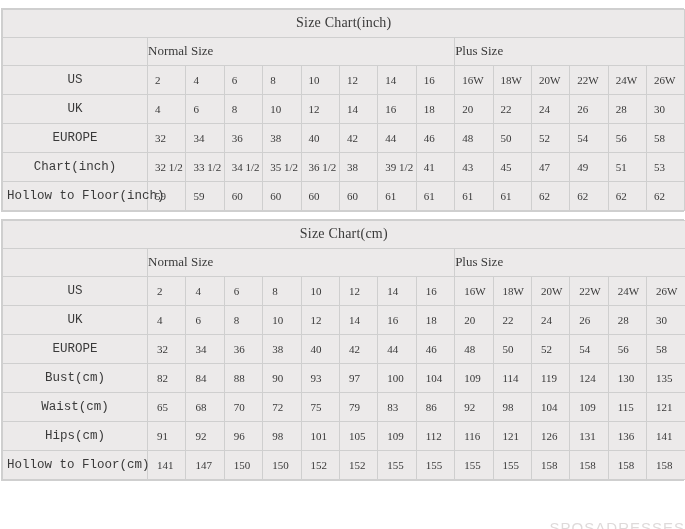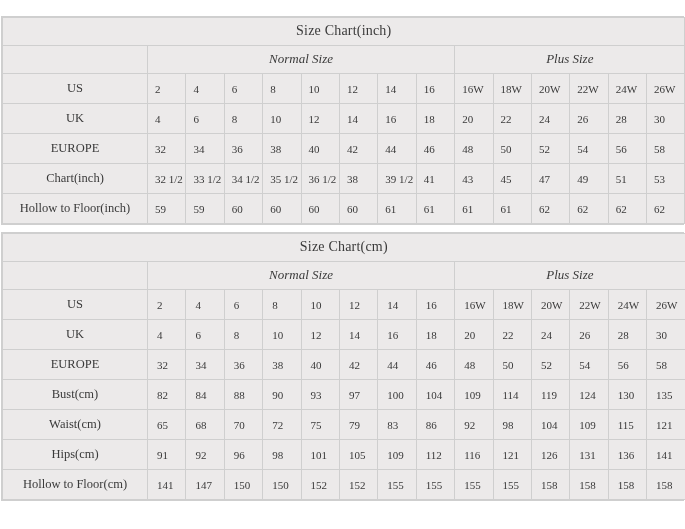--- a/index.html
+++ b/index.html
@@ -20,21 +20,21 @@
     position: relative;
     background: #ffffff;
   }
   .chart-block {
     width: 683px;
     margin: 0 auto;
     background: #eceaea;
     border: 1px solid #cfcfcf;
     box-sizing: border-box;
   }
-  .chart-block.first { margin-top: 16px; }
+  .chart-block.first { margin-top: 8px; }
   .chart-block.second { margin-top: 7px; }
 
   table.size-chart {
     width: 100%;
     border-collapse: collapse;
     table-layout: fixed;
     background: #eceaea;
   }
   table.size-chart td,
   table.size-chart th {
@@ -45,34 +45,34 @@
   }
   
   .title-cell {
     text-align: center;
     font-size: 14px;
     padding: 5px 0 6px 0;
     letter-spacing: .2px;
   }
   
   .group-cell {
-    text-align: center;
+    text-align: left;
     font-size: 13px;
     padding: 5px 0 6px 0;
-    font-style: italic;
   }
   .corner-cell {
     background: #eceaea;
   }
   
   .row-label {
     text-align: center;
     font-size: 12.5px;
     padding: 7px 4px;
     white-space: nowrap;
+    font-family: Liberation Mono, monospace;
   }
   .val {
     text-align: left;
     font-size: 11px;
     padding: 7px 0 7px 7px;
     white-space: nowrap;
   }
   .val.cm {
     padding-left: 9px;
   }

